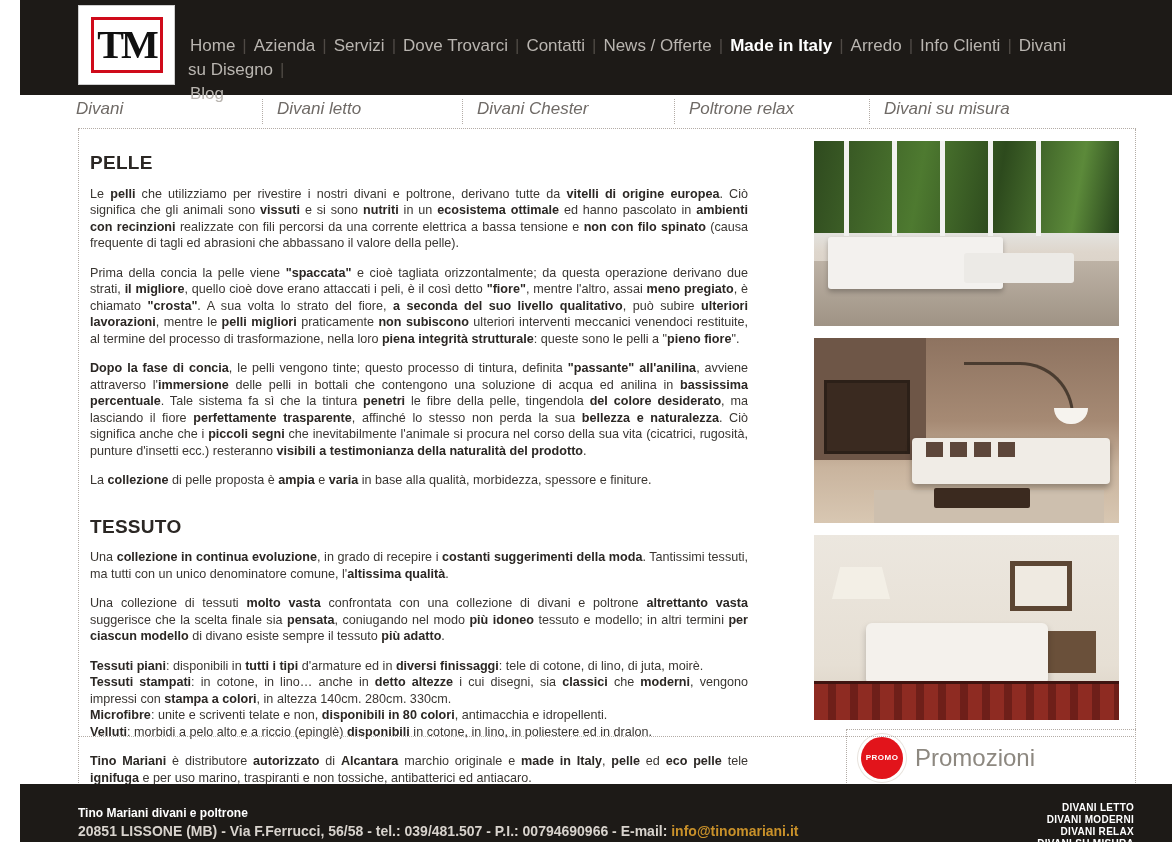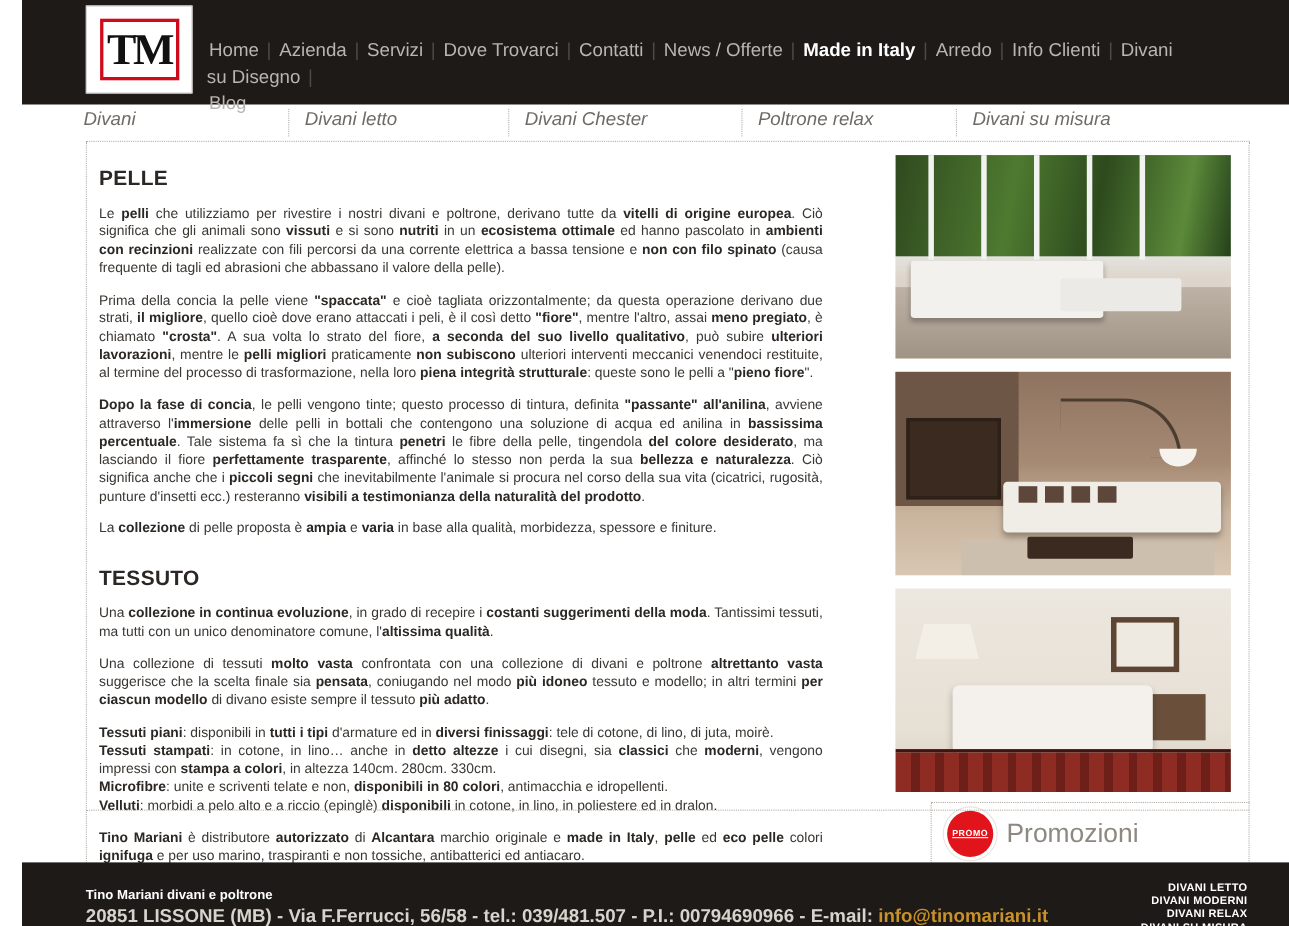--- a/index.html
+++ b/index.html
@@ -174,39 +174,38 @@
     position: absolute; left: 768px; top: 600px; width: 290px; height: 56px;
     border-top: 1px dotted #b3aca6; border-left: 1px dotted #b3aca6;
     display: flex; align-items: center;
   }
   .promo-badge {
     width: 42px; height: 42px; margin: 0 12px 0 14px; position: relative;
     background: #e2141b; color: #fff; border-radius: 50%;
     display: flex; align-items: center; justify-content: center;
     font-size: 8px; font-weight: bold; letter-spacing: .5px;
     box-shadow: 0 0 0 3px #fff, 0 0 0 4px #e8e3dd;
-    text-decoration: underline;
   }
   .promo-label { font-size: 24px; color: #8d8880; }
 
   .bottom-dots {
     position: absolute; left: 58px; top: 736px; width: 1058px; height: 1px;
     border-top: 1px dotted #b3aca6;
   }
 
   
   .footer {
     position: absolute; left: 0; top: 784px; width: 1172px; height: 58px;
     background: #1d1a17; color: #cfcac4; font-size: 11.5px;
   }
   .footer .f-name {
     position: absolute; left: 58px; top: 22px; font-weight: bold; color: #ffffff; font-size: 12px;
   }
   .footer .f-addr {
-    position: absolute; left: 58px; top: 39px; font-weight: bold; color: #d8d3cd; font-size: 17px;
+    position: absolute; left: 58px; top: 39px; font-weight: bold; color: #d8d3cd; font-size: 14px;
   }
   .footer .f-addr a { color: #c9912a; text-decoration: none; }
   .footer .f-links {
     position: absolute; right: 58px; top: 18px; text-align: right;
     color: #ffffff; font-size: 10px; font-weight: bold; line-height: 12px; letter-spacing: .3px;
   }
 </style>
 </head>
 <body>
 
@@ -254,21 +253,21 @@
 
       <p style="margin-bottom:0"><b>Tessuti piani</b><span>: disponibili in </span><b>tutti i tipi</b><span> d'armature ed in </span><b>diversi finissaggi</b><span>: tele di cotone, di lino, di juta, moirè.</span></p>
 
       <p style="margin-bottom:0"><b>Tessuti stampati</b><span>: in cotone, in lino… anche in </span><b>detto altezze</b><span> i cui disegni, sia </span><b>classici</b><span> che </span><b>moderni</b><span>, vengono impressi con </span><b>stampa a colori</b><span>, in altezza 140cm. 280cm. 330cm.</span></p>
 
 
       <p style="margin-bottom:0"><b>Microfibre</b><span>: unite e scriventi telate e non, </span><b>disponibili in 80 colori</b><span>, antimacchia e idropellenti.</span></p>
 
       <p style="margin-bottom:13px"><b>Velluti</b><span>: morbidi a pelo alto e a riccio (epinglè) </span><b>disponibili</b><span> in cotone, in lino, in poliestere ed in dralon.</span></p>
 
-      <p><b>Tino Mariani</b><span> è distributore </span><b>autorizzato</b><span> di </span><b>Alcantara</b><span> marchio originale e </span><b>made in Italy</b><span>, </span><b>pelle</b><span> ed </span><b>eco pelle</b><span> colori </span><b>ignifuga</b><span> e per uso marino, traspiranti e non tossiche, antibatterici  ed antiacaro.</span></p>
+      <p><b>Tino Mariani</b><span> è distributore </span><b>autorizzato</b><span> di </span><b>Alcantara</b><span> marchio originale e </span><b>made in Italy</b><span>, </span><b>pelle</b><span> ed </span><b>eco pelle</b><span> tele </span><b>ignifuga</b><span> e per uso marino, traspiranti e non tossiche, antibatterici  ed antiacaro.</span></p>
     </div>
 
     <div class="photos">
       <div class="photo ph1">
         <div class="trees"></div>
         <div class="mullion" style="left:30px"></div>
         <div class="mullion" style="left:78px"></div>
         <div class="mullion" style="left:126px"></div>
         <div class="mullion" style="left:174px"></div>
         <div class="mullion" style="left:222px"></div>

